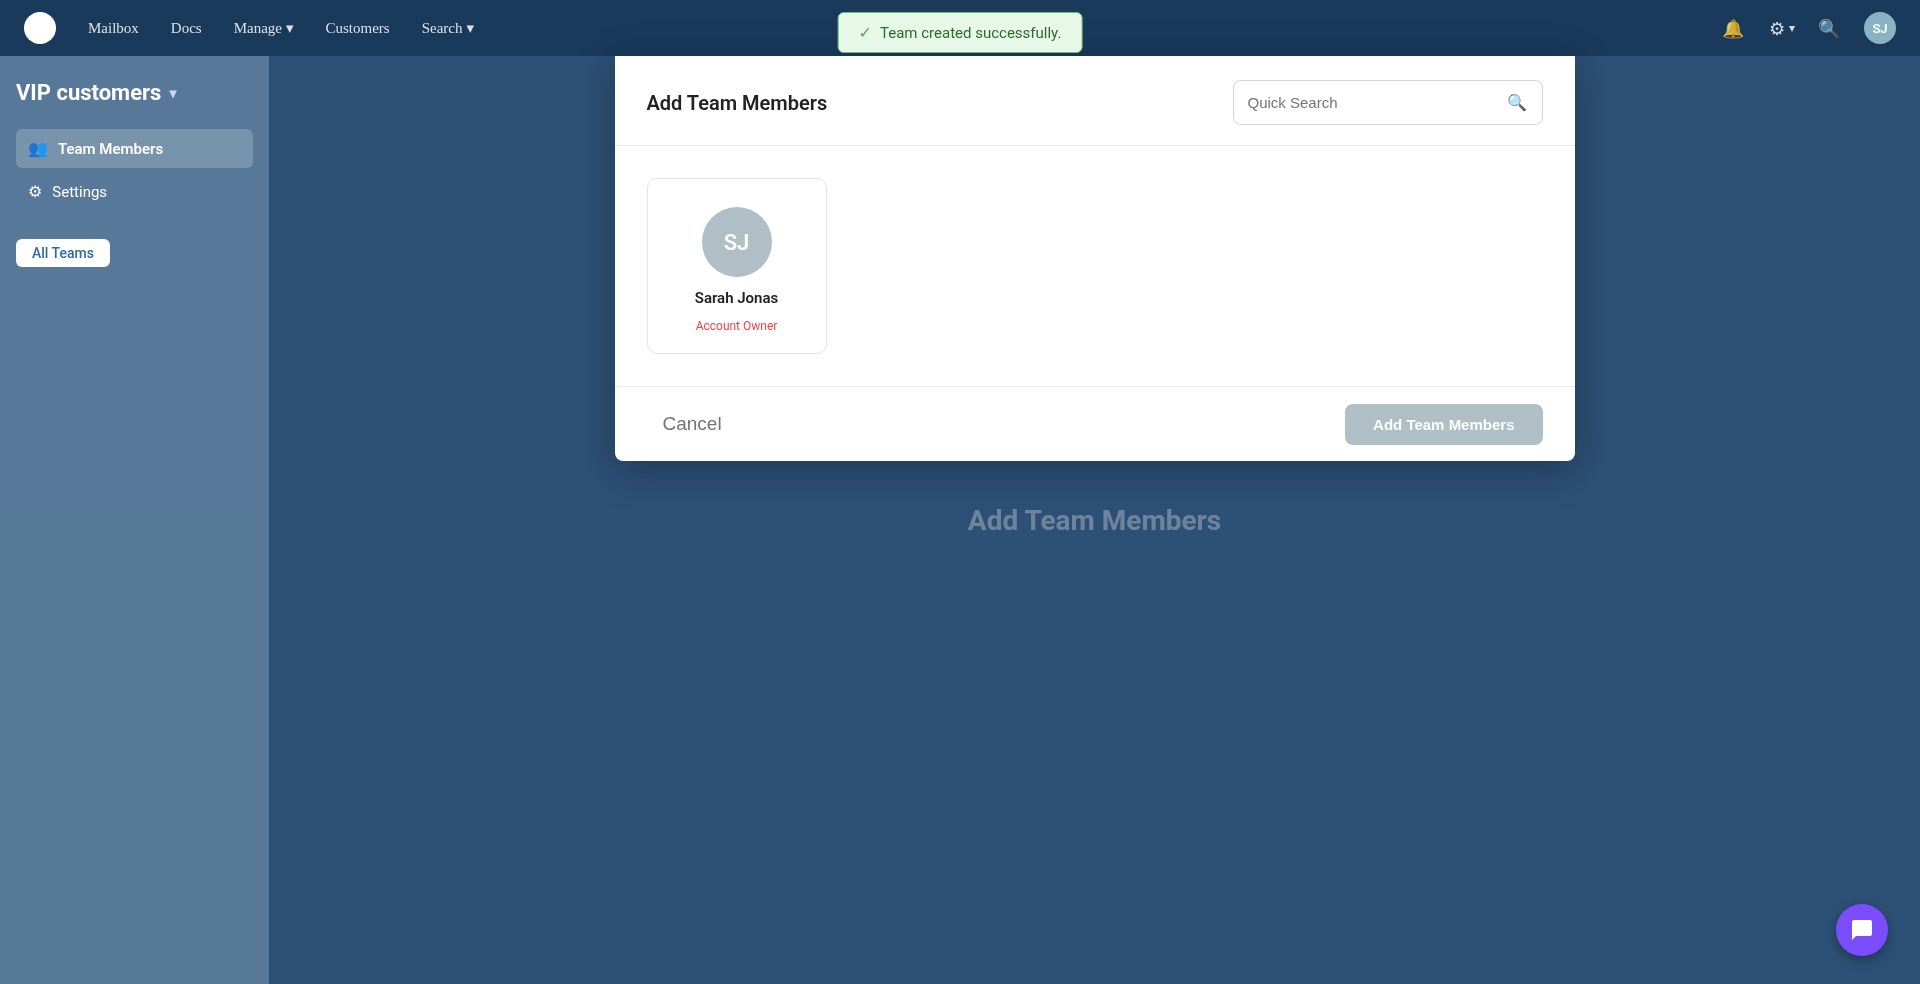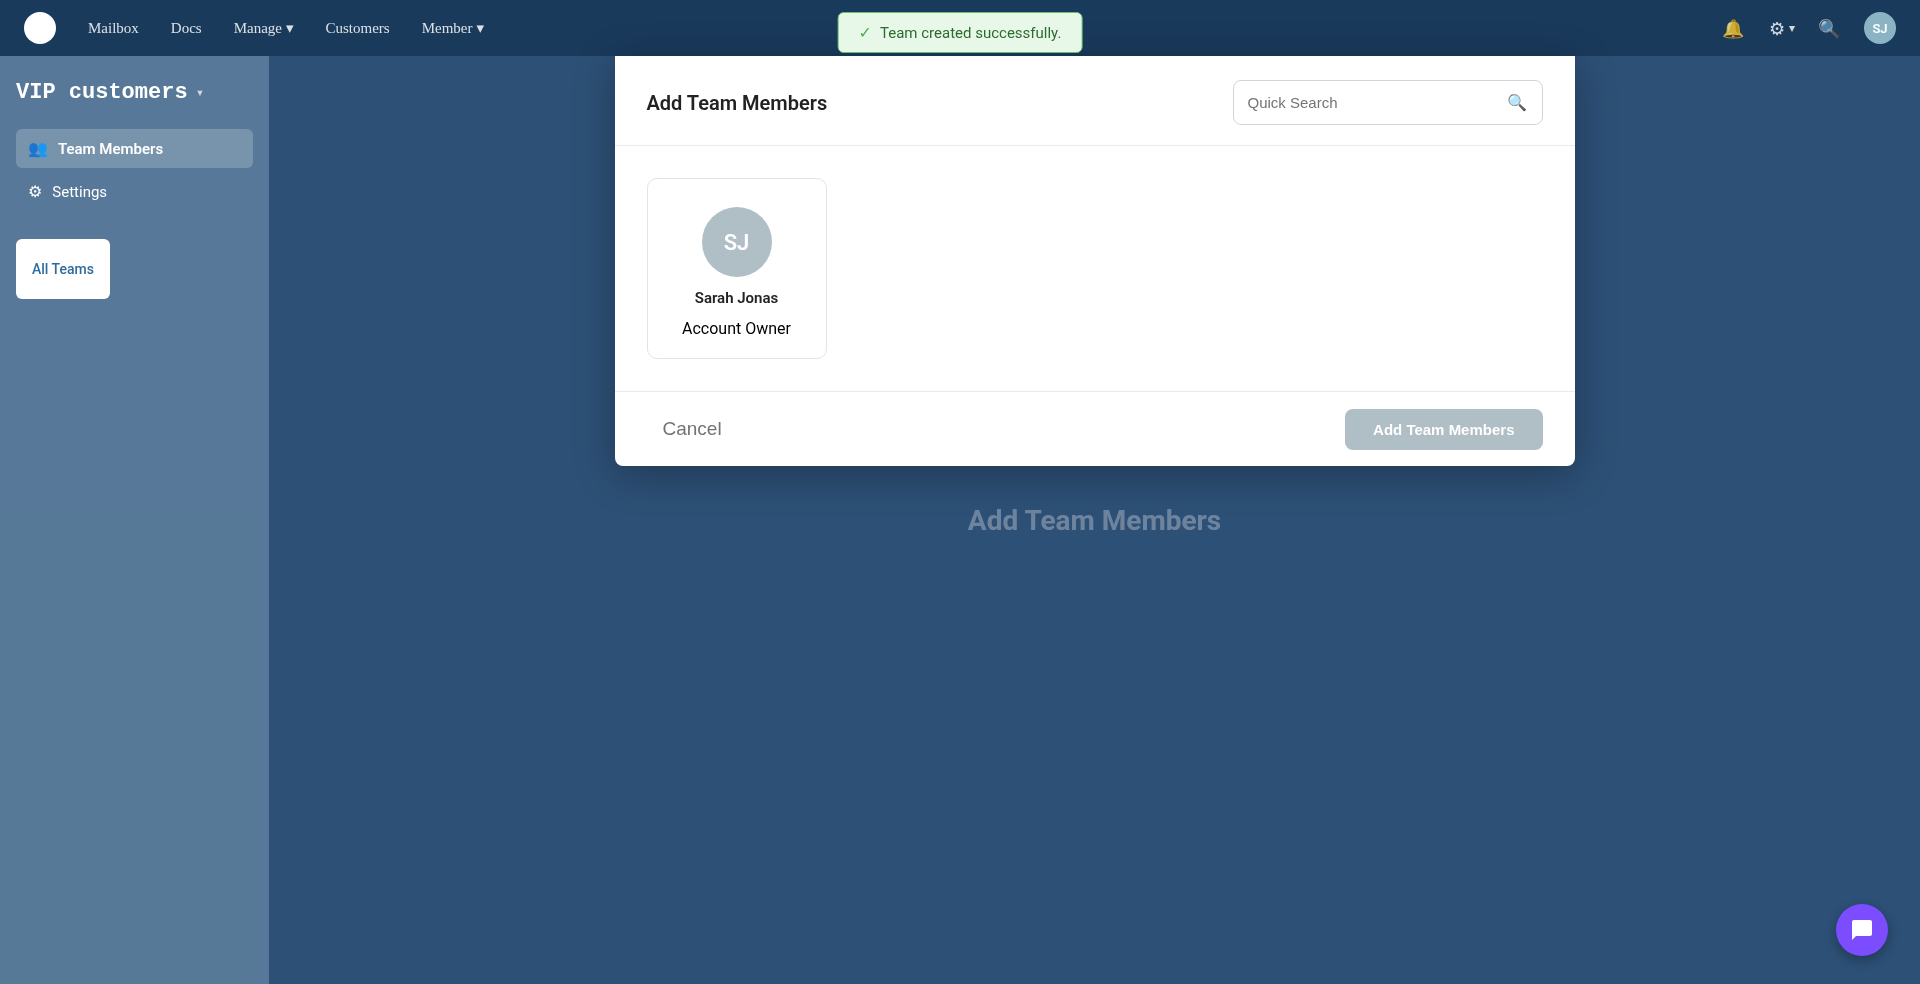--- a/index.html
+++ b/index.html
@@ -82,21 +82,21 @@
       width: 269px;
       background: rgba(255,255,255,0.15);
       padding: 24px 16px;
       flex-shrink: 0;
     }
     .sidebar-title {
       font-size: 22px;
       font-weight: 700;
       color: white;
       margin-bottom: 24px;
-      display: flex; align-items: center; gap: 8px; font-family: Liberation Mono, monospace;
+      display: flex; align-items: center; gap: 8px;
     }
     .sidebar-title-chevron { font-size: 14px; opacity: 0.7; }
     .sidebar-nav-item {
       display: flex; align-items: center; gap: 10px;
       padding: 10px 12px;
       border-radius: 6px;
       cursor: pointer;
       margin-bottom: 4px;
       color: white;
       font-size: 15px;
@@ -105,21 +105,21 @@
       background: rgba(255,255,255,0.2);
       font-weight: 600;
     }
     .sidebar-nav-item .icon { font-size: 16px; }
     .sidebar-divider { height: 16px; }
     .sidebar-all-teams {
       display: inline-block;
       background: white;
       color: #2d6b9e;
       border-radius: 6px;
-      padding: 22px 16px;
+      padding: 6px 16px;
       font-size: 14px;
       font-weight: 500;
       cursor: pointer;
       margin-top: 8px;
     }
 
     
     .main {
       flex: 1;
       position: relative;
@@ -232,22 +232,22 @@
       font-size: 22px;
       font-weight: 600;
       color: white;
     }
     .member-name {
       font-size: 15px;
       font-weight: 600;
       color: #222;
     }
     .member-role {
-      font-size: 16px;
-      color: #000000;
+      font-size: 12px;
+      color: #ef4444;
       text-align: center;
     }
 
     .modal-footer {
       padding: 16px 32px;
       border-top: 1px solid #e8eaed;
       display: flex; align-items: center; justify-content: space-between;
     }
     .btn-cancel {
       background: none;
@@ -293,21 +293,21 @@
       </svg>
   </div>
   <span class="topnav-item">Mailbox</span>
   <span class="topnav-item">Docs</span>
   <span class="topnav-item">
     <span>Manage</span>
     <span>▾</span>
   </span>
   <span class="topnav-item">Customers</span>
   <span class="topnav-item">
-    <span>Member</span>
+    <span>Search</span>
     <span>▾</span>
   </span>
   <div class="topnav-right">
     <div class="topnav-icon">🔔</div>
     <div class="topnav-icon" style="display:flex;align-items:center;gap:4px;">
       <span style="font-size:18px;">⚙</span>
       <span style="font-size:12px;">▾</span>
     </div>
     <div class="topnav-icon">🔍</div>
     <div class="topnav-avatar">SJ</div>

